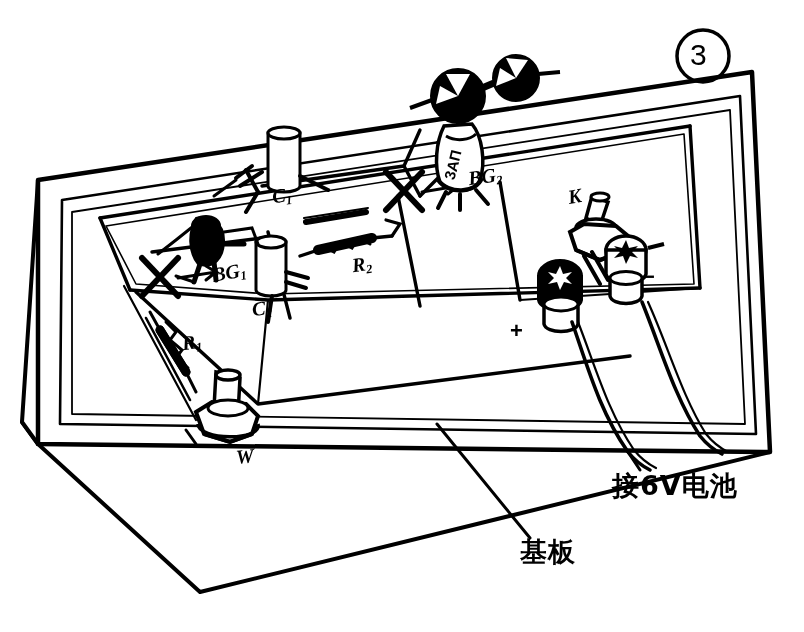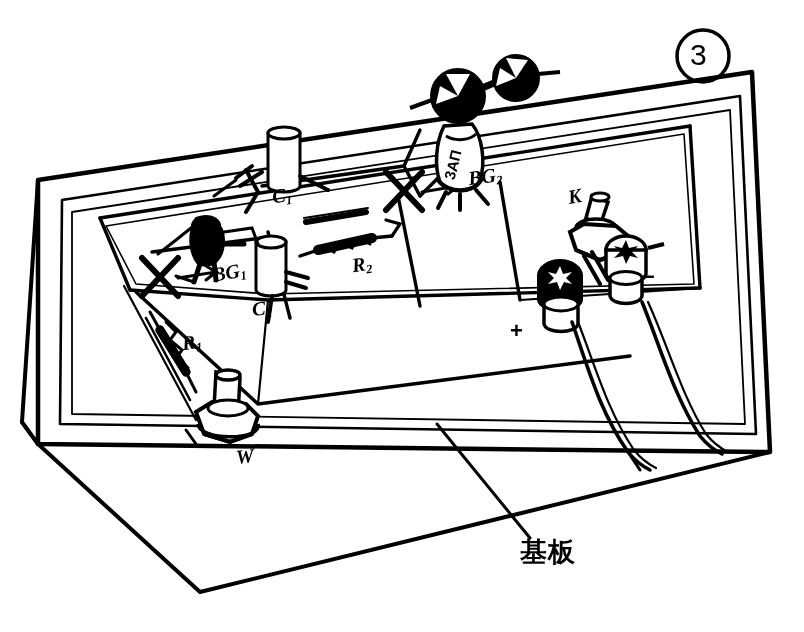--- a/index.html
+++ b/index.html
@@ -304,16 +304,17 @@
   <div class="lbl comp-lbl" style="left:468px; top:166px; transform:rotate(-8deg);"><span>BG</span><sub>2</sub></div>
 
   <div class="lbl comp-lbl" style="left:236px; top:446px; transform:rotate(-6deg);"><span>W</span></div>
 
   <div class="lbl comp-lbl" style="left:568px; top:186px; transform:rotate(-10deg);"><span>K</span></div>
 
   <div class="lbl sign-lbl" style="left:510px; top:320px;">+</div>
 
   <div class="lbl sign-lbl" style="left:642px; top:266px;">−</div>
 
+  <div class="lbl cn-lbl" style="left:612px; top:472px;">接6V电池</div>
 
   <div class="lbl cn-lbl" style="left:520px; top:538px;text-align:center;">基板</div>
 
 </div>
 
 </body></html>

